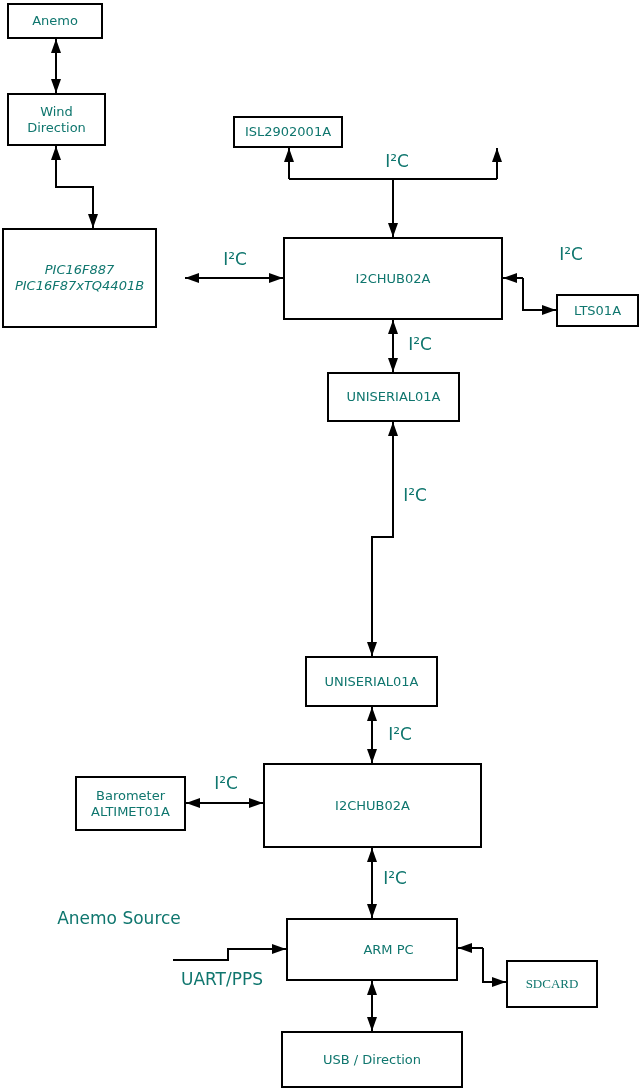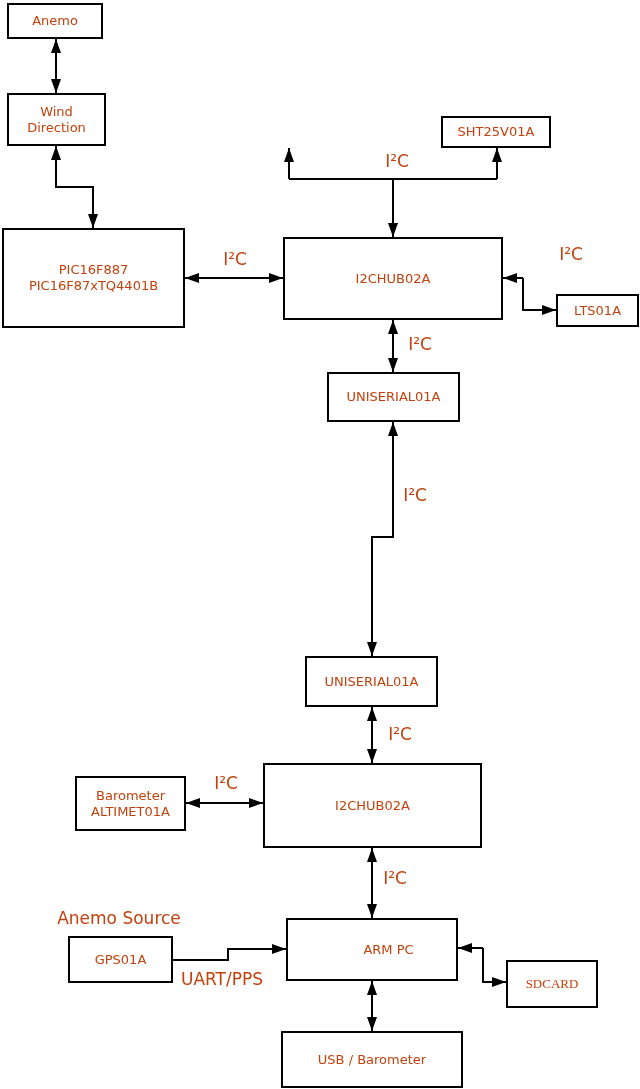--- a/index.html
+++ b/index.html
@@ -1,21 +1,21 @@
 <!DOCTYPE html>
 <html><head>
 <meta charset="utf-8">
 <style>
   html,body{margin:0;padding:0;background:#ffffff;}
   .canvas{
     position:relative;
     width:640px;height:1089px;
     background:#ffffff;
     font-family:"DejaVu Sans", sans-serif;
-    color:#c2410c;
+    color:#0f766e;
     overflow:hidden;
   }
   .wires{position:absolute;left:0;top:0;width:640px;height:1089px;}
   .box{
     position:absolute;
     box-sizing:border-box;
     border:2px solid #000;
     background:#fff;
     display:flex;align-items:center;justify-content:center;
     text-align:center;
@@ -26,21 +26,21 @@
     position:absolute;
     transform:translate(-50%,-50%);
     font-size:17px;
     white-space:nowrap;
     background:#fff;
     padding:0 1px;
   }
   
   .b-anemo{left:7px;top:3px;width:96px;height:36px;}
   .b-wind{left:7px;top:93px;width:99px;height:53px;}
-  .b-pic{left:2px;top:228px;width:183px;height:100px;}
+  .b-pic{left:2px;top:228px;width:155px;height:100px;font-style:italic;}
   .b-isl{left:233px;top:116px;width:110px;height:32px;}
   .b-sht{left:441px;top:116px;width:110px;height:32px;}
   .b-hub1{left:283px;top:237px;width:220px;height:83px;}
   .b-lts{left:556px;top:294px;width:83px;height:33px;}
   .b-uni1{left:327px;top:372px;width:133px;height:50px;}
   .b-uni2{left:305px;top:656px;width:133px;height:51px;}
   .b-baro{left:75px;top:776px;width:111px;height:55px;}
   .b-hub2{left:263px;top:763px;width:219px;height:85px;}
   .b-gps{left:68px;top:936px;width:105px;height:47px;}
   .b-arm{left:286px;top:918px;width:172px;height:63px;padding-left:33px;}
@@ -84,32 +84,31 @@
     <path d="M483,948 L458,948" marker-end="url(#ae)"></path>
     <path d="M483,948 L483,982 L506,982" marker-end="url(#ae)"></path>
     <path d="M372,981 L372,1031" marker-start="url(#as)" marker-end="url(#ae)"></path>
   </svg>
 
   <div class="box b-anemo">Anemo</div>
   <div class="box b-wind">Wind
 Direction</div>
   <div class="box b-pic">PIC16F887
 PIC16F87xTQ4401B</div>
-  <div class="box b-sht">SHT25V01A</div>
+  <div class="box b-isl">ISL2902001A</div>
   <div class="box b-hub1">I2CHUB02A</div>
   <div class="box b-lts">LTS01A</div>
   <div class="box b-uni1">UNISERIAL01A</div>
   <div class="box b-uni2">UNISERIAL01A</div>
   <div class="box b-baro">Barometer
 ALTIMET01A</div>
   <div class="box b-hub2">I2CHUB02A</div>
-  <div class="box b-gps">GPS01A</div>
   <div class="box b-arm">ARM PC</div>
   <div class="box b-sd">SDCARD</div>
-  <div class="box b-usb">USB / Barometer</div>
+  <div class="box b-usb">USB / Direction</div>
 
   <div class="elabel" style="left:397px;top:161px">I²C</div>
   <div class="elabel" style="left:235px;top:259px">I²C</div>
   <div class="elabel" style="left:571px;top:254px">I²C</div>
   <div class="elabel" style="left:420px;top:344px">I²C</div>
   <div class="elabel" style="left:415px;top:495px">I²C</div>
   <div class="elabel" style="left:400px;top:734px">I²C</div>
   <div class="elabel" style="left:226px;top:783px">I²C</div>
   <div class="elabel" style="left:395px;top:878px">I²C</div>
   <div class="elabel" style="left:119px;top:918px">Anemo Source</div>

